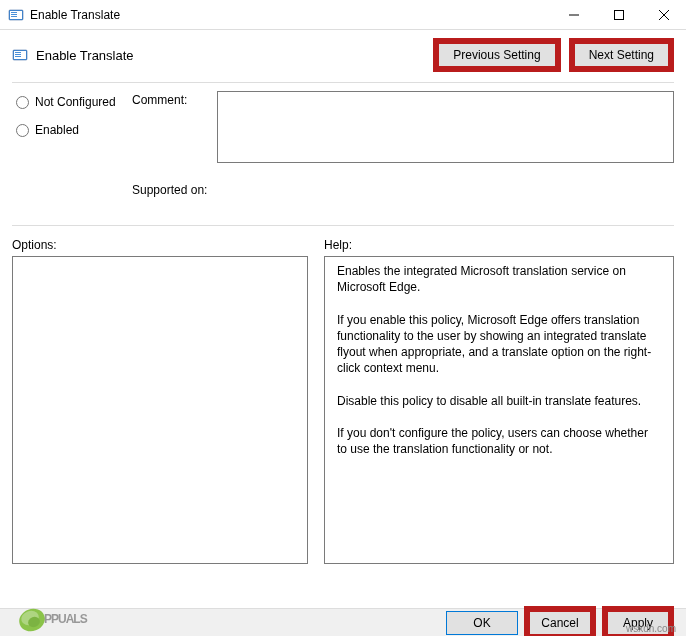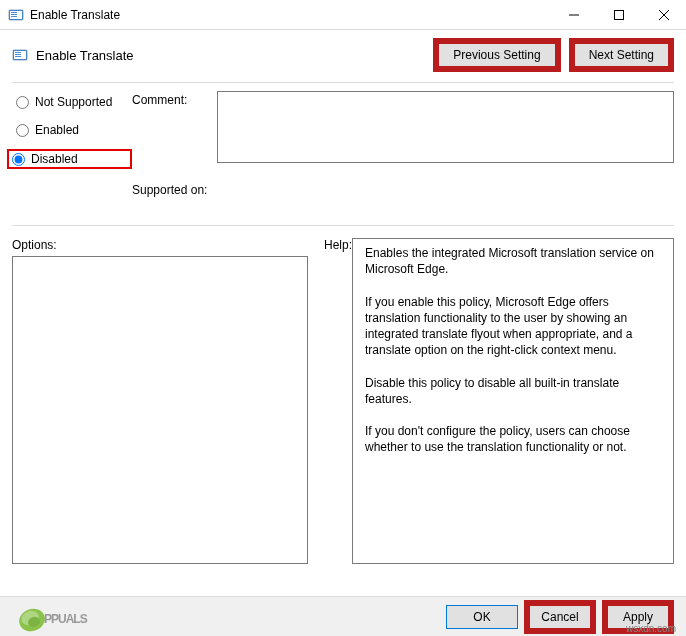--- a/index.html
+++ b/index.html
@@ -141,21 +141,21 @@
       margin-top: 12px;
     }
     .lower-left {
       flex: 0 0 296px;
       display: flex;
       flex-direction: column;
     }
     .lower-right {
       flex: 1;
       display: flex;
-      flex-direction: row;
+      flex-direction: column;
       justify-content: space-between;
     }
     .section-label {
       margin-bottom: 4px;
     }
     .options-box {
       flex: 1;
       min-height: 308px;
       border: 1px solid #7a7a7a;
       background: #fff;
@@ -169,21 +169,21 @@
       padding: 6px 12px;
       overflow-y: scroll;
       line-height: 1.35;
       white-space: pre-wrap;
     }
     .bottom-bar {
       position: absolute;
       bottom: 0;
       left: 0;
       right: 0;
-      height: 40px;
+      height: 28px;
       border-top: 1px solid #ddd;
       background: #f0f0f0;
       display: flex;
       align-items: center;
       justify-content: flex-end;
       padding: 0 12px;
       gap: 6px;
     }
     .bottom-bar .btn {
       min-width: 72px;
@@ -271,29 +271,25 @@
       <div class="btn">Next Setting</div>
     </div>
   </div>
 
   <hr class="sep">
 
   <div class="top-area">
     <div class="radio-col">
       <label class="radio-item">
         <input type="radio" name="state" style="">
-        <span>Not Supported</span>
+        <span>Not Configured</span>
       </label>
       <label class="radio-item">
         <input type="radio" name="state" style="">
         <span>Enabled</span>
-      </label>
-      <label class="radio-item radio-highlight">
-        <input type="radio" name="state" checked="" style="">
-        <span>Disabled</span>
       </label>
     </div>
 
     <div class="fields-col">
       <div class="field-row">
         <div class="field-label">Comment:</div>
         <textarea class="comment-box" style=""></textarea>
       </div>
       <div class="field-row">
         <div class="field-label">Supported on:</div>

